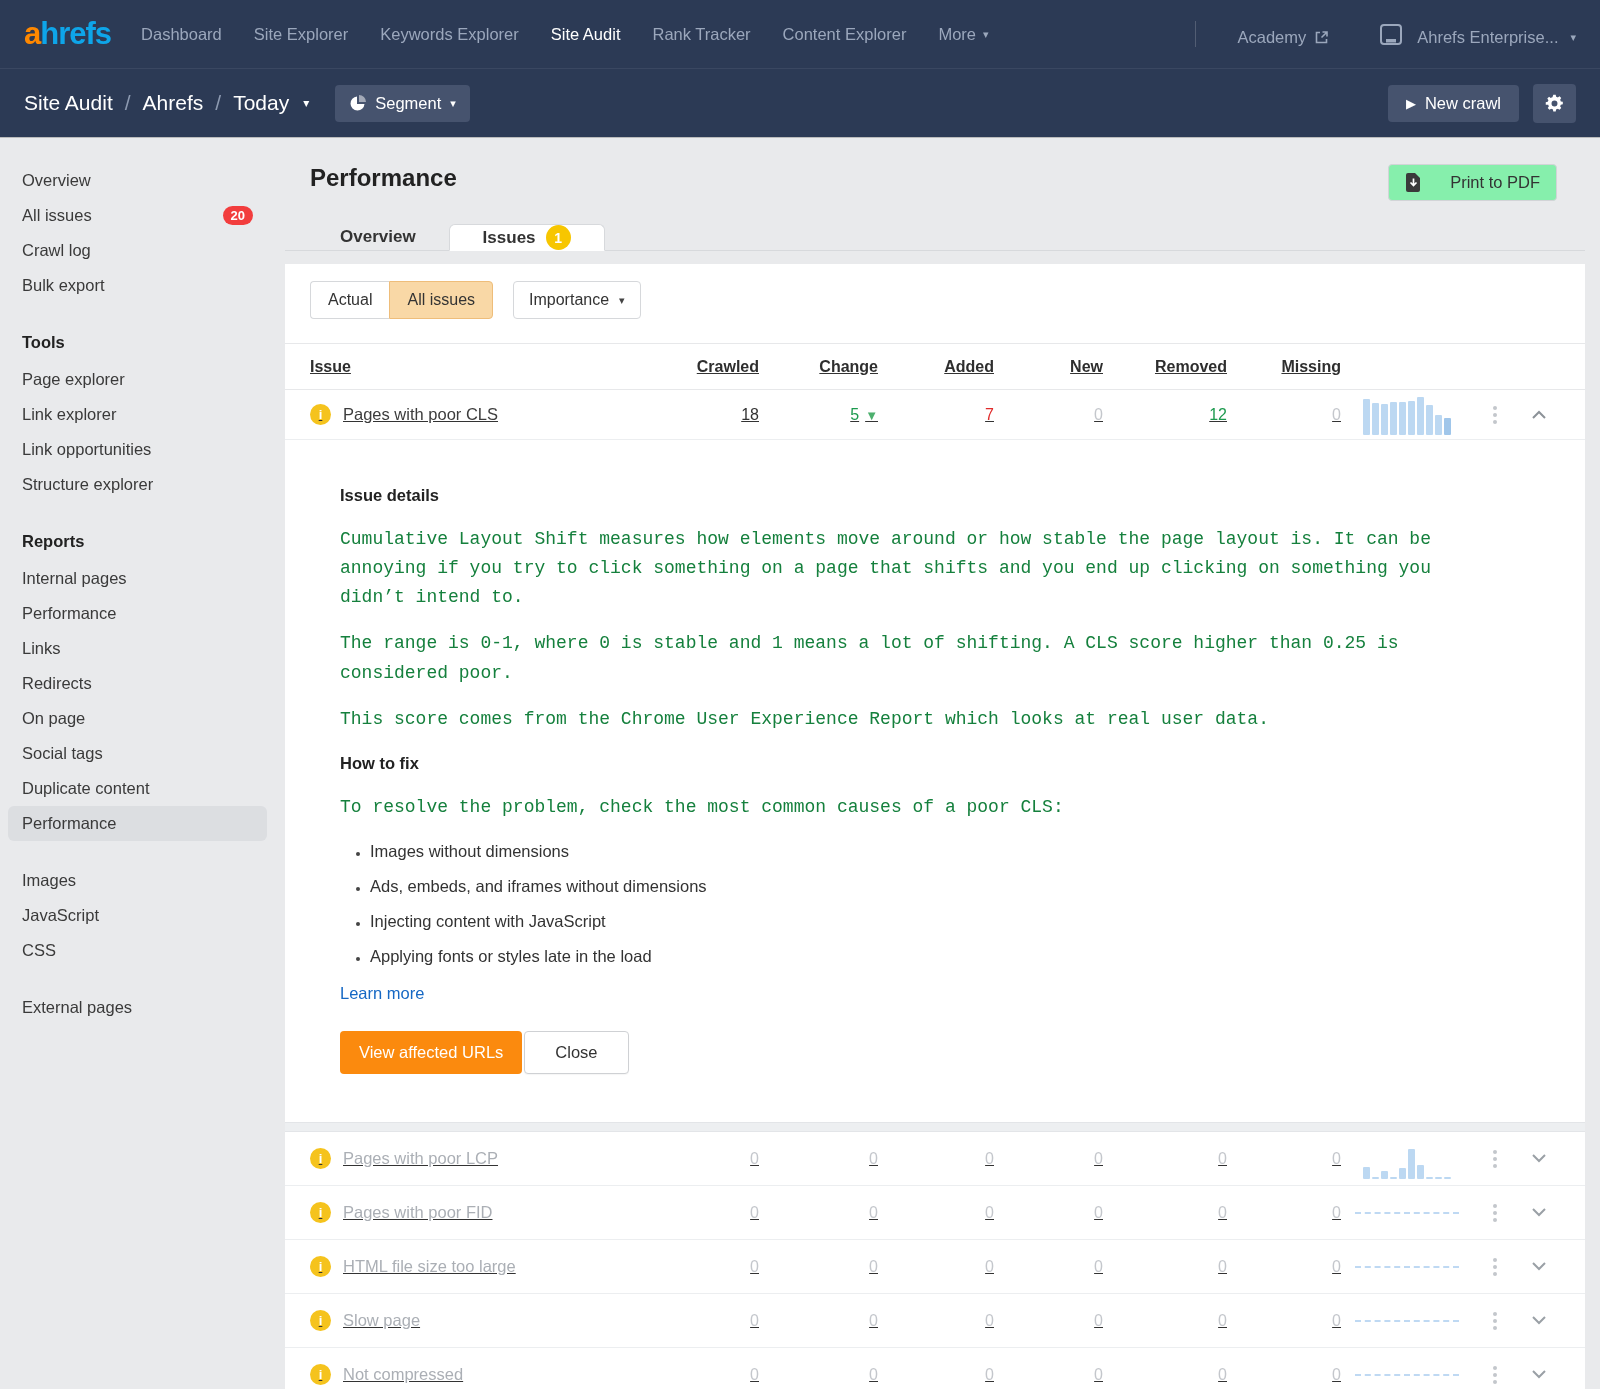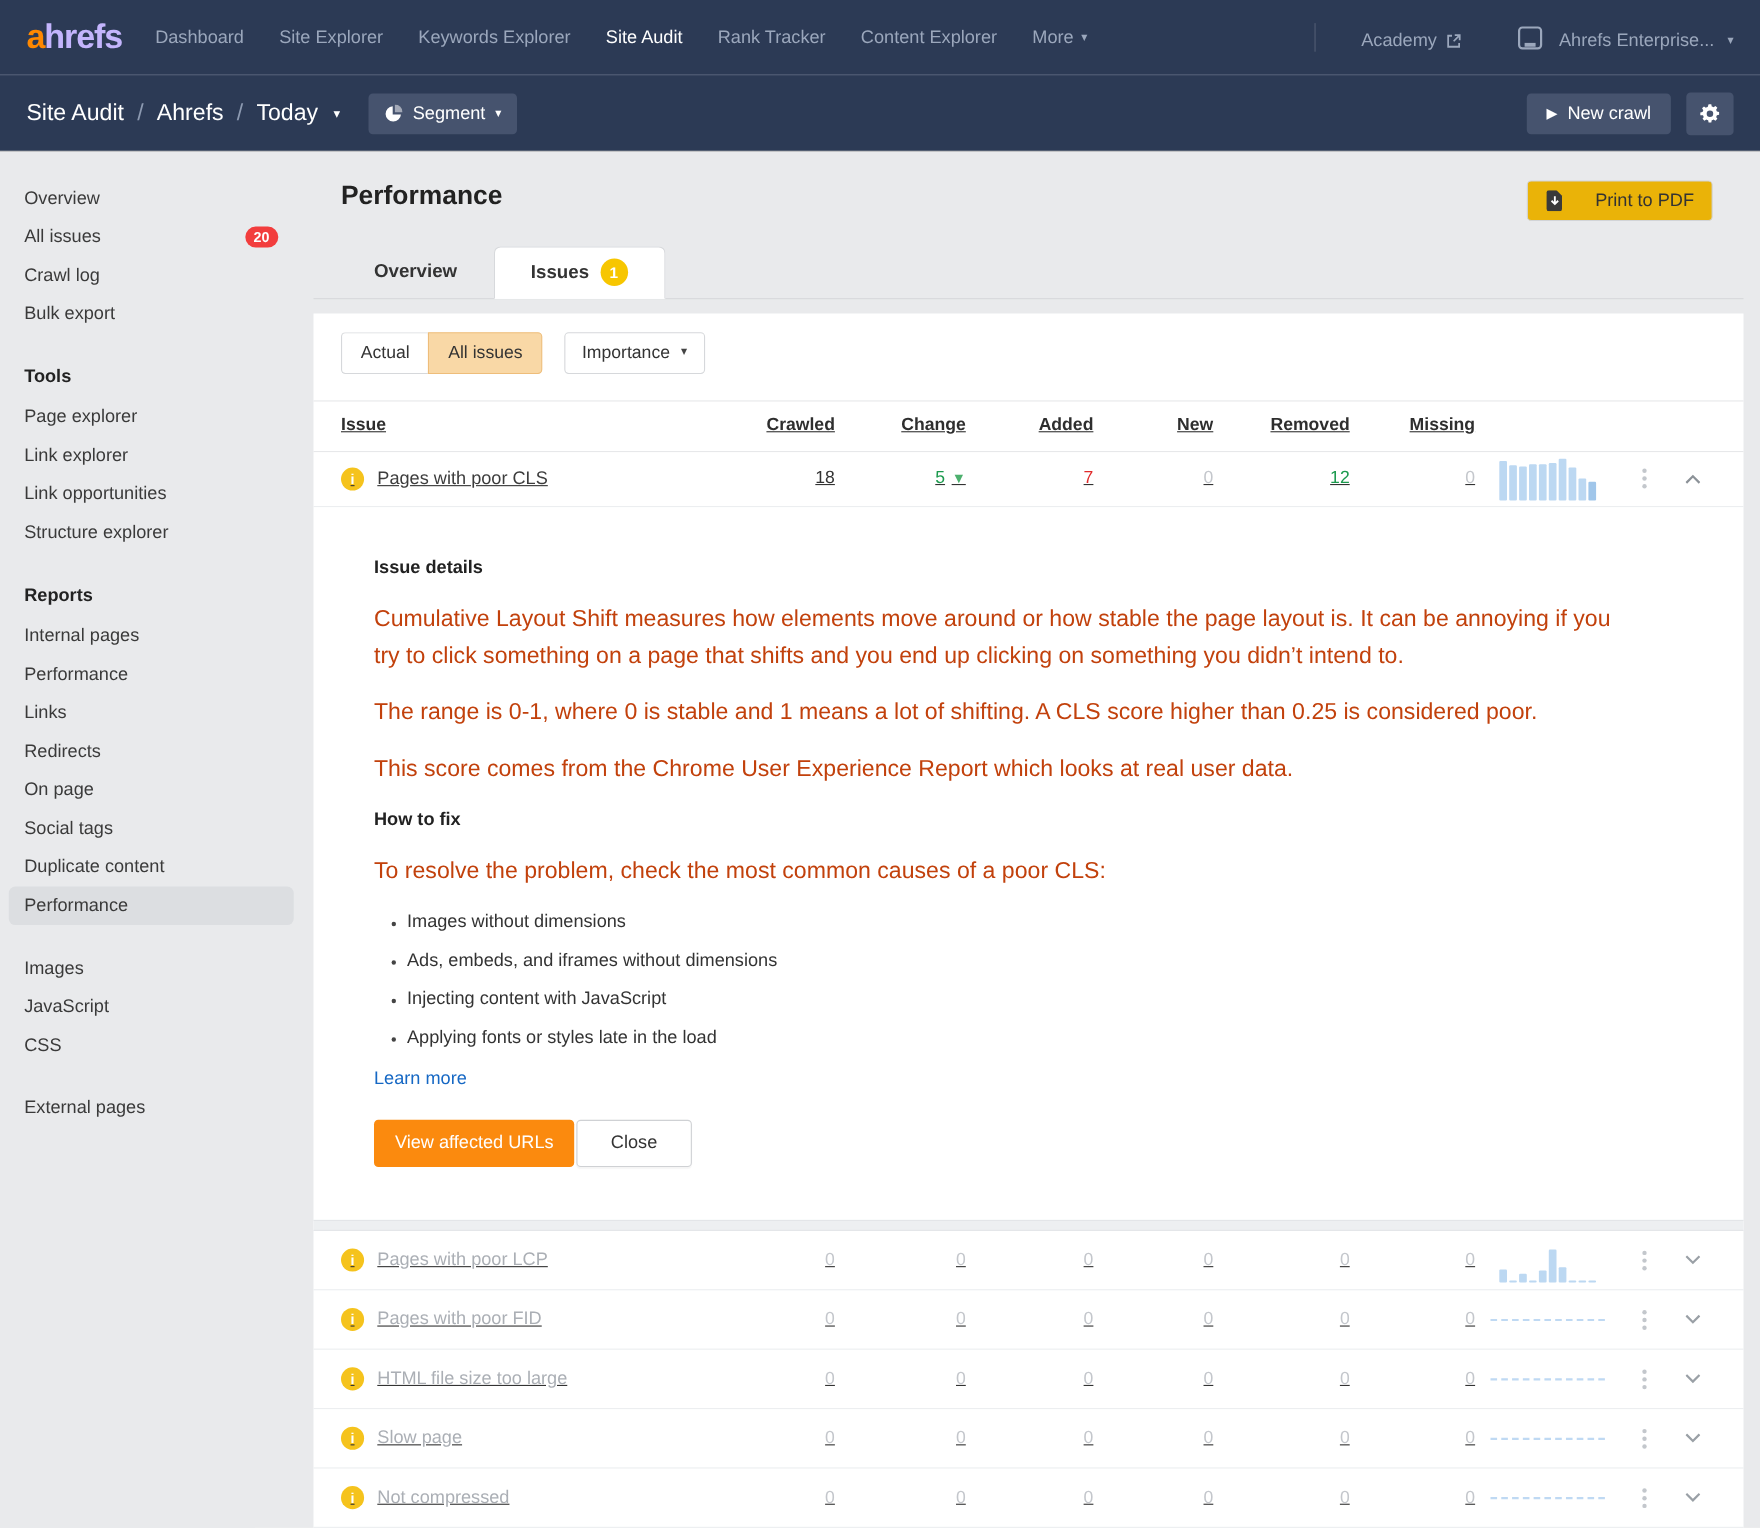--- a/index.html
+++ b/index.html
@@ -8,21 +8,21 @@
     font-family: "Liberation Sans", "DejaVu Sans", sans-serif;
     background:#e9eaec; color:#333; overflow:hidden;
   }
   
   .topnav {
     height:68px; background:#2c3a55; display:flex; align-items:center;
     padding:0 24px; color:#9ba7bc;
   }
   .logo { font-weight:800; font-size:31px; letter-spacing:-1px; margin-right:30px; cursor:pointer; }
   .logo .a { color:#ff8800; }
-  .logo .rest { color:#c4b5fd; }
+  .logo .rest { color:#0ea5e9; }
   .topnav-items { display:flex; align-items:center; gap:32px; font-size:16.5px; }
   .topnav-item { color:#9ba7bc; cursor:pointer; white-space:nowrap; display:flex; align-items:center; gap:7px; }
   .topnav-item.active { color:#fff; }
   .caret { font-size:11px; line-height:1; }
   .topnav-divider { width:1px; height:26px; background:rgba(255,255,255,.18); margin:0 28px; }
   .topnav-right { margin-left:auto; display:flex; align-items:flex-end; gap:13px; font-size:16.5px; }
   .academy { display:flex; align-items:center; gap:8px; cursor:pointer; color:#9ba7bc; margin-right:36px;}
   .account { display:flex; align-items:center; gap:12px; cursor:pointer; color:#9ba7bc; }
   
   .subnav {
@@ -55,21 +55,21 @@
   .side-gap { height:22px; }
   .badge-red {
     background:#f23d3d; color:#fff; font-size:13px; font-weight:700; border-radius:11px;
     padding:3px 8px; line-height:1;
   }
   
   .main { flex:1; padding-right:15px; display:flex; flex-direction:column; min-width:0; }
   .main-header { padding:27px 28px 0 25px; display:flex; justify-content:space-between; align-items:flex-start; }
   .page-title { font-size:24px; font-weight:700; color:#222; }
   .print-btn {
-    background:#eab308; border:1px solid #d2d4d7; border-radius:4px; padding:8px 16px;
+    background:#86efac; border:1px solid #d2d4d7; border-radius:4px; padding:8px 16px;
     font-size:16.5px; color:#333; display:inline-flex; align-items:center; gap:28px; cursor:pointer;
     font-family:inherit;
   }
   .tabs { margin-top:23px; padding-left:22px; border-bottom:1px solid #d7d9dc; display:flex; height:59px; }
   .tab {
     padding:0 33px; display:flex; align-items:center; gap:10px; font-weight:700; font-size:17px;
     color:#333; cursor:pointer;
   }
   .tab.active {
     background:#fff; border:1px solid #d7d9dc; border-bottom:1px solid #fff;
@@ -120,21 +120,21 @@
   .spark { display:flex; align-items:flex-end; gap:2px; height:40px; justify-self:center; }
   .spark i { width:7px; background:#bcd8f2; border-radius:1px; display:block; }
   .spark i.dark { background:#a0c6ea; }
   .spark-flat { width:104px; border-top:2px dashed #bfd9f3; justify-self:center; }
   .dots { display:block; justify-self:center; cursor:pointer; padding:4px; }
   .dots i { width:4px; height:4px; border-radius:50%; background:#c3c7cc; display:block; margin:3px auto; }
   .chev { justify-self:center; cursor:pointer; display:flex; align-items:center; }
   
   .details { padding:46px 40px 48px 55px; max-width:1260px; }
   .details h4 { font-size:16.5px; font-weight:700; color:#222; margin-bottom:20px; }
-  .details p { font-size:21px; color:#c2410c; line-height:1.62; margin-bottom:17px; max-width:1150px; }
+  .details p { font-size:18px; color:#15803d; line-height:1.62; margin-bottom:17px; max-width:1150px;font-family:Liberation Mono, monospace; }
   .fix-title { margin-top:20px; }
   .details ul { margin:20px 0 6px 0; padding-left:30px; max-width:1150px; }
   .details li { font-size:16.5px; color:#333; margin-bottom:16px; }
   .details li::marker { color:#444; font-size:.75em; }
   .learn-more { color:#1668c4; font-size:16.5px; text-decoration:none; cursor:pointer; display:inline-block; margin-top:2px; }
   .detail-actions { margin-top:28px; display:flex; gap:2px; }
   .btn-orange {
     background:#fb8a0e; border:none; border-radius:4px; color:#fff; font-size:16.5px;
     padding:11px 19px; cursor:pointer; font-family:inherit;
   }

